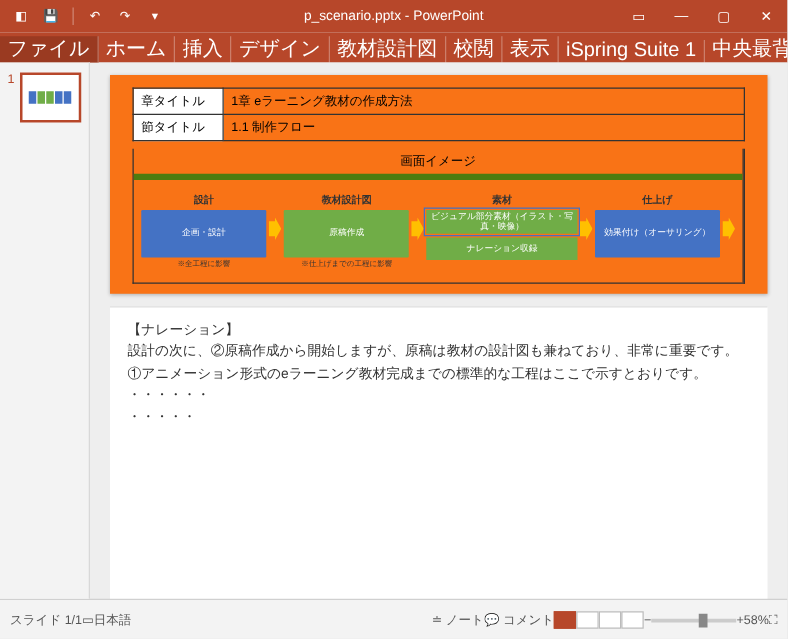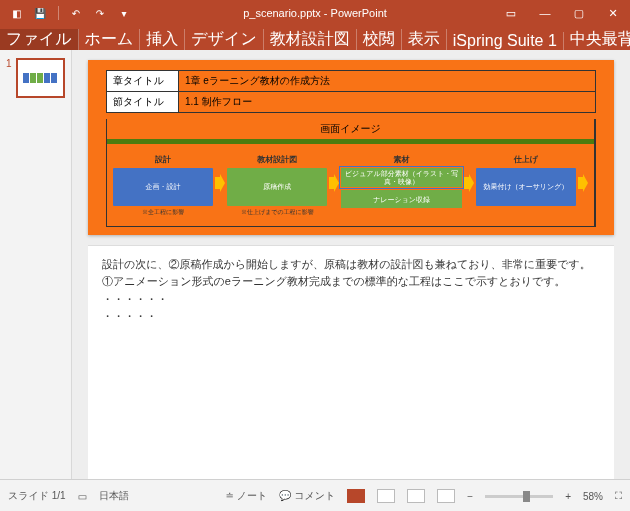--- a/index.html
+++ b/index.html
@@ -36,21 +36,21 @@
 .col .lbl{font-size:8px;color:#333;font-weight:bold}
 .box{width:100%;min-height:38px;color:#fff;font-size:7px;display:flex;align-items:center;justify-content:center;text-align:center;padding:2px;line-height:1.2;border-radius:1px}
 .sbox{width:100%;min-height:18px;color:#fff;font-size:7px;display:flex;align-items:center;justify-content:center;text-align:center;padding:2px;line-height:1.1}
 .blue{background:#4472c4}
 .green{background:#70ad47}
 .note{font-size:6px;color:#333;text-align:center;line-height:1.1}
 .arrow{width:10px;height:18px;margin-top:20px;flex-shrink:0}
 .arrow svg{display:block}
 .direct{font-size:9px;line-height:1.5}
 .notes{margin-top:10px;background:#fff;padding:10px 14px;font-size:11px;color:#333;line-height:1.6;flex:1;border-top:1px solid #ddd}
-.statusbar{height:22px;background:#f3f3f3;border-top:1px solid #d0d0d0;display:flex;align-items:center;font-size:10px;color:#555;padding:16px 8px;gap:12px}
+.statusbar{height:22px;background:#f3f3f3;border-top:1px solid #d0d0d0;display:flex;align-items:center;font-size:10px;color:#555;padding:16px 8px;}
 .statusbar .sp{flex:1}
 .statusbar .vbtn{width:18px;height:14px;border:1px solid #bbb;background:#fff}
 .statusbar .vbtn.active{background:#b7472a;border-color:#b7472a}
 .zoom-track{width:68px;height:3px;background:#ccc;position:relative}
 .zoom-track .hnd{position:absolute;top:-4px;left:38px;width:7px;height:11px;background:#888}
 </style>
 </head>
 <body>
 
 <div class="titlebar">
@@ -159,20 +159,21 @@
                     <polygon points="0,3 5,3 5,0 10,9 5,18 5,15 0,15" fill="#ffc000"></polygon>
                   </svg>
                 </div>
             </div>
           </div>
         </div>
       </div>
     </div>
 
     <div class="notes">
+      <div>【ナレーション】</div>
       <div>設計の次に、②原稿作成から開始しますが、原稿は教材の設計図も兼ねており、非常に重要です。</div>
       <div>①アニメーション形式のeラーニング教材完成までの標準的な工程はここで示すとおりです。</div>
       <div>・・・・・・</div>
       <div>・・・・・</div>
     </div>
   </div>
 </div>
 
 <div class="statusbar">
   <span>スライド 1/1</span>

